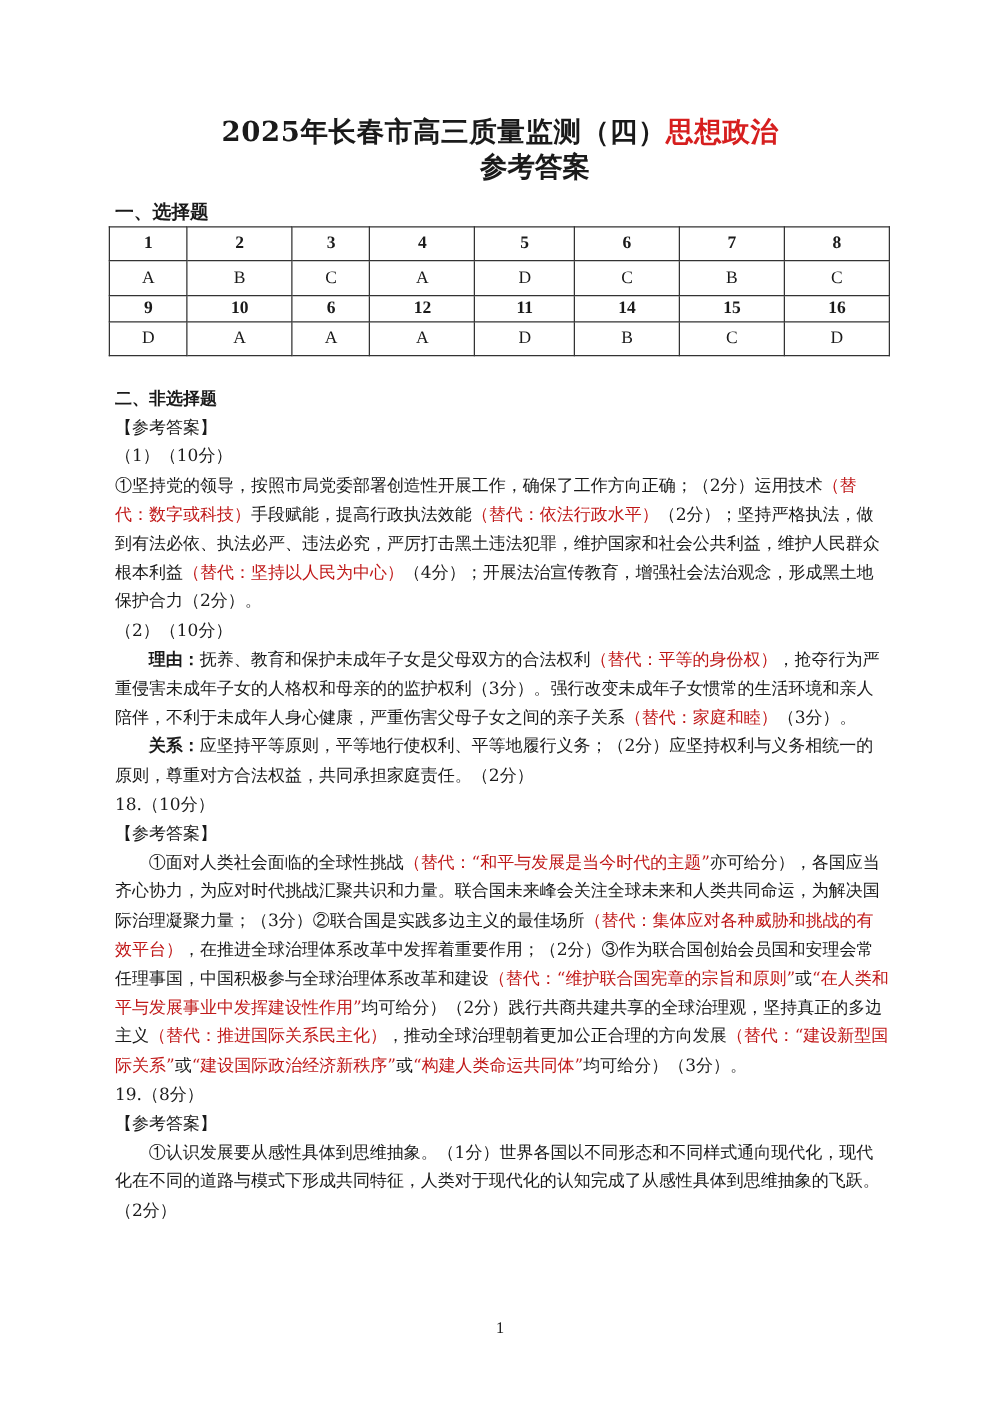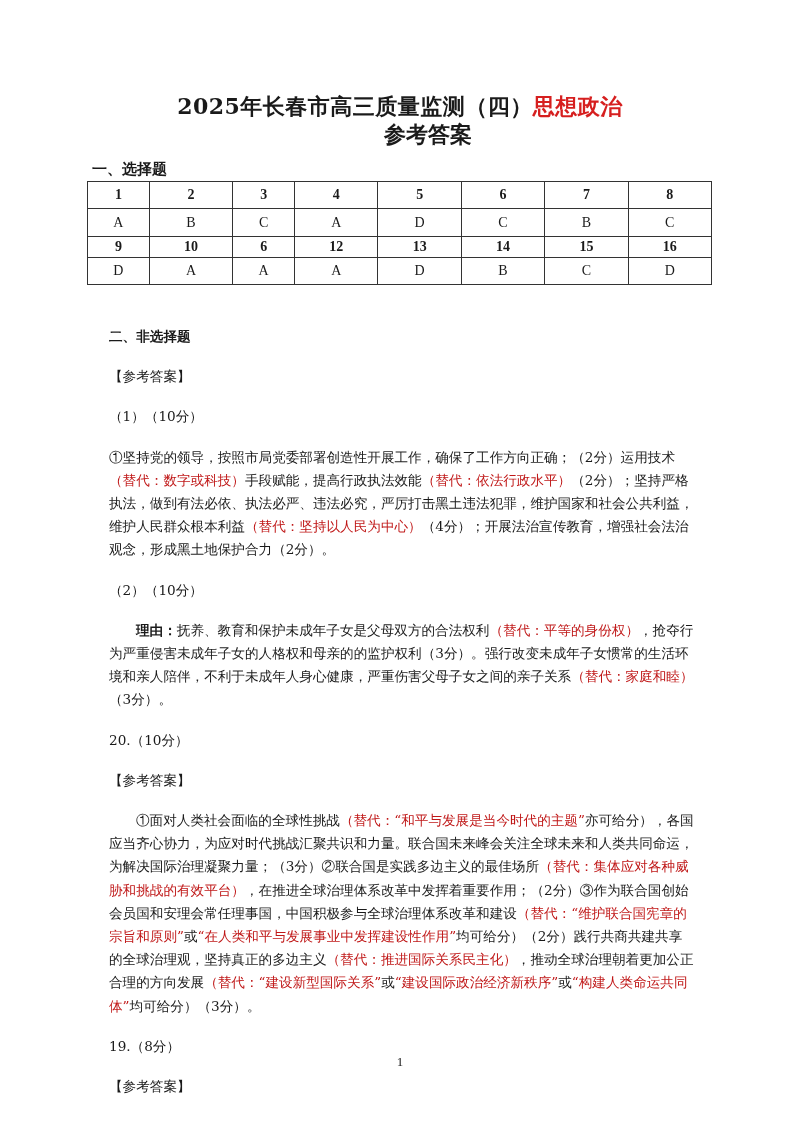--- a/index.html
+++ b/index.html
@@ -13,21 +13,21 @@
               font-size:22px; font-weight:bold; line-height:30px;margin-left:28px; }
   .sec { position:absolute; left:92px; font-size:15px; font-weight:bold; line-height:18px; }
   table.answers { position:absolute; left:87px; top:181px; width:625px; border-collapse:collapse;
                   font-family:"Liberation Serif","DejaVu Serif",serif; font-size:14px; }
   table.answers td { border:1.5px solid #333; text-align:center; padding:0; }
   table.answers tr.r0 td { height:26px; font-weight:bold; }
   table.answers tr.r1 td { height:27px; }
   table.answers tr.r2 td { height:20px; font-weight:bold; }
   table.answers tr.r3 td { height:26px; }
   .body { position:absolute; left:92px; top:308px; width:620px; font-size:13.6px; line-height:23.2px; }
-  .body p { margin:17px; }
+  .body p { margin:0; }
   .ind { text-indent:27px; }
   .red { color:#c01818;text-align:right; }
   .b { font-weight:bold; }
   .pageno { position:absolute; left:0; width:800px; top:1054px; text-align:center;
             font-family:"Liberation Serif",serif; font-size:13px; }
 </style>
 </head>
 <body>
 
 <div class="page">
@@ -59,21 +59,21 @@
           <td>D</td>
           <td>C</td>
           <td>B</td>
           <td>C</td>
         </tr>
         <tr class="r2">
           <td>9</td>
           <td>10</td>
           <td>6</td>
           <td>12</td>
-          <td>13</td>
+          <td>11</td>
           <td>14</td>
           <td>15</td>
           <td>16</td>
         </tr>
         <tr class="r3">
           <td>D</td>
           <td>A</td>
           <td>A</td>
           <td>A</td>
           <td>D</td>
@@ -85,23 +85,25 @@
   </table>
 
   <div class="body">
     <p class="b">二、非选择题</p>
 
     <p>【参考答案】</p>
     <p>（1）（10分）</p>
     <p><span>①坚持党的领导，按照市局党委部署创造性开展工作，确保了工作方向正确；（2分）运用技术</span><span class="red">（替代：数字或科技）</span><span>手段赋能，提高行政执法效能</span><span class="red">（替代：依法行政水平）</span><span>（2分）；坚持严格执法，做到有法必依、执法必严、违法必究，严厉打击黑土违法犯罪，维护国家和社会公共利益，维护人民群众根本利益</span><span class="red">（替代：坚持以人民为中心）</span><span>（4分）；开展法治宣传教育，增强社会法治观念，形成黑土地保护合力（2分）。</span></p>
     <p>（2）（10分）</p>
     <p class="ind"><span class="b">理由：</span><span><span>抚养、教育和保护未成年子女是父母双方的合法权利</span><span class="red">（替代：平等的身份权）</span><span>，抢夺行为严重侵害未成年子女的人格权和母亲的的监护权利（3分）。强行改变未成年子女惯常的生活环境和亲人陪伴，不利于未成年人身心健康，严重伤害父母子女之间的亲子关系</span><span class="red">（替代：家庭和睦）</span><span>（3分）。</span></span></p>
+    <p class="ind"><span class="b">关系：</span><span>应坚持平等原则，平等地行使权利、平等地履行义务；（2分）应坚持权利与义务相统一的原则，尊重对方合法权益，共同承担家庭责任。（2分）</span></p>
 
-    <p>20.（10分）</p>
+    <p>18.（10分）</p>
     <p>【参考答案】</p>
     <p class="ind"><span>①面对人类社会面临的全球性挑战</span><span class="red">（替代：“和平与发展是当今时代的主题”</span><span>亦可给分），各国应当齐心协力，为应对时代挑战汇聚共识和力量。联合国未来峰会关注全球未来和人类共同命运，为解决国际治理凝聚力量；（3分）②联合国是实践多边主义的最佳场所</span><span class="red">（替代：集体应对各种威胁和挑战的有效平台）</span><span>，在推进全球治理体系改革中发挥着重要作用；（2分）③作为联合国创始会员国和安理会常任理事国，中国积极参与全球治理体系改革和建设</span><span class="red">（替代：“维护联合国宪章的宗旨和原则”</span><span>或</span><span class="red">“在人类和平与发展事业中发挥建设性作用”</span><span>均可给分）（2分）践行共商共建共享的全球治理观，坚持真正的多边主义</span><span class="red">（替代：推进国际关系民主化）</span><span>，推动全球治理朝着更加公正合理的方向发展</span><span class="red">（替代：“建设新型国际关系”</span><span>或</span><span class="red">“建设国际政治经济新秩序”</span><span>或</span><span class="red">“构建人类命运共同体”</span><span>均可给分）（3分）。</span></p>
 
     <p>19.（8分）</p>
     <p>【参考答案】</p>
+    <p class="ind">①认识发展要从感性具体到思维抽象。（1分）世界各国以不同形态和不同样式通向现代化，现代化在不同的道路与模式下形成共同特征，人类对于现代化的认知完成了从感性具体到思维抽象的飞跃。（2分）</p>
   </div>
 
   <div class="pageno">1</div>
 </div>
 
 </body></html>

